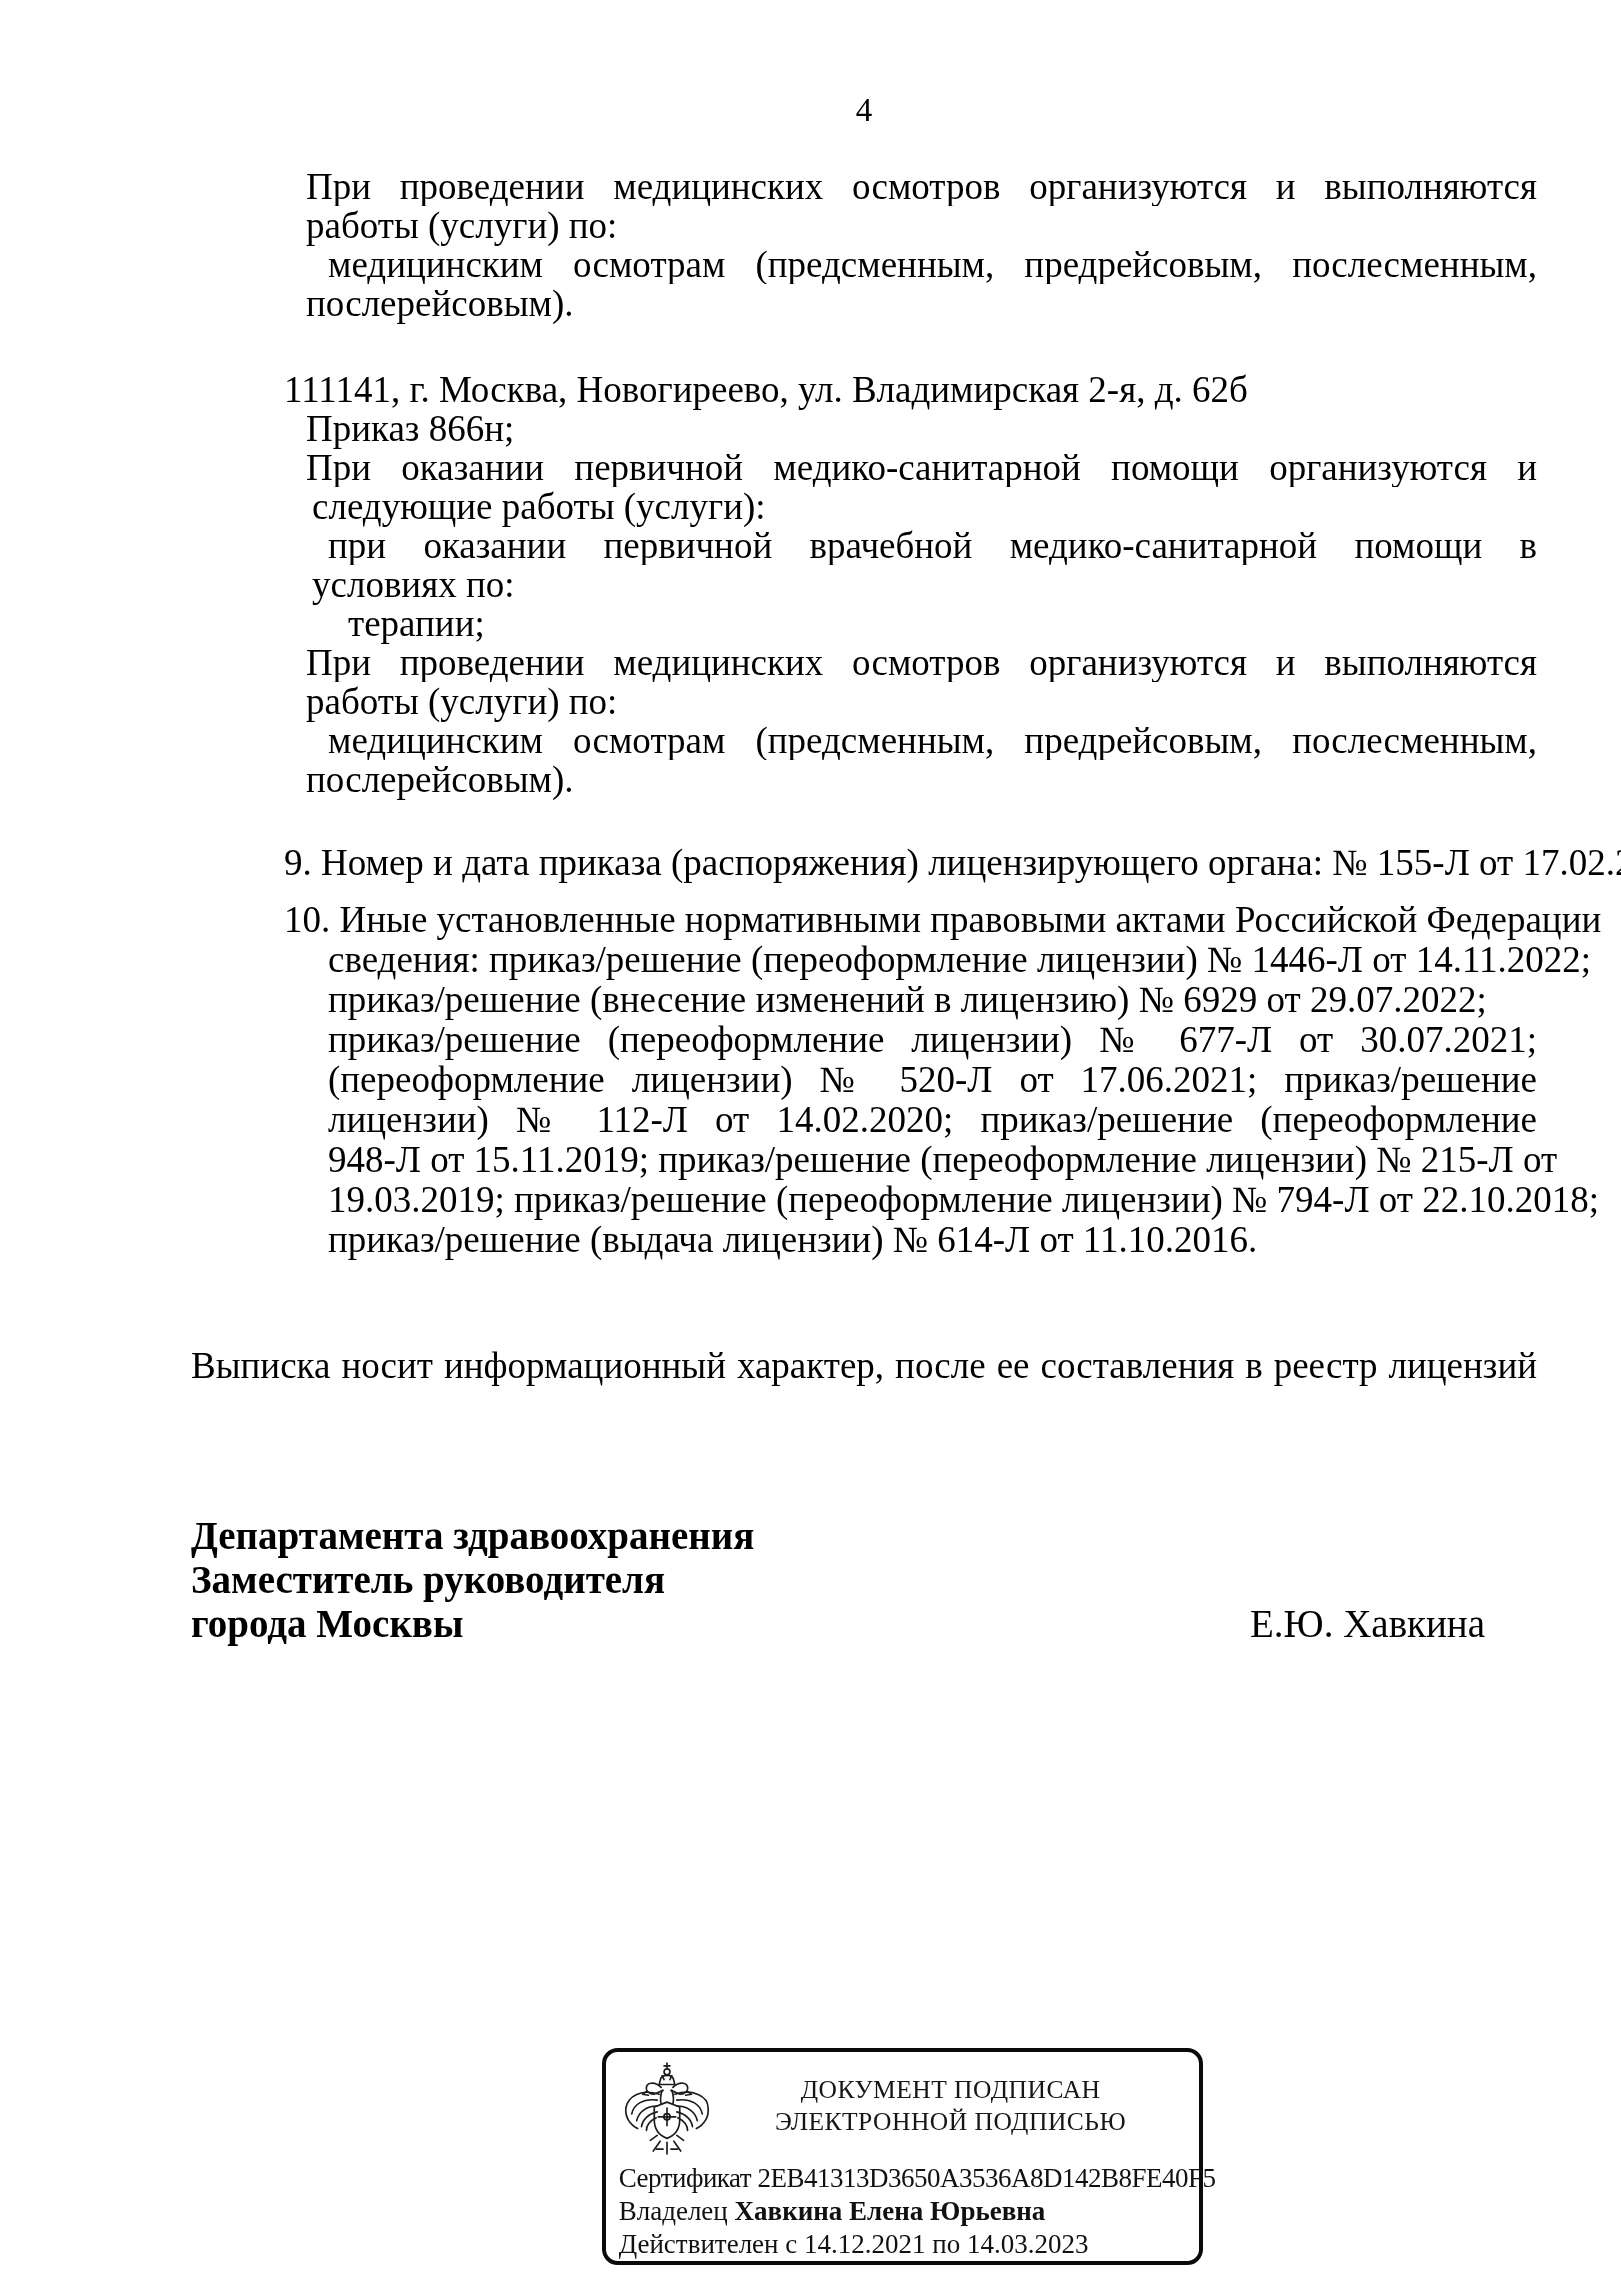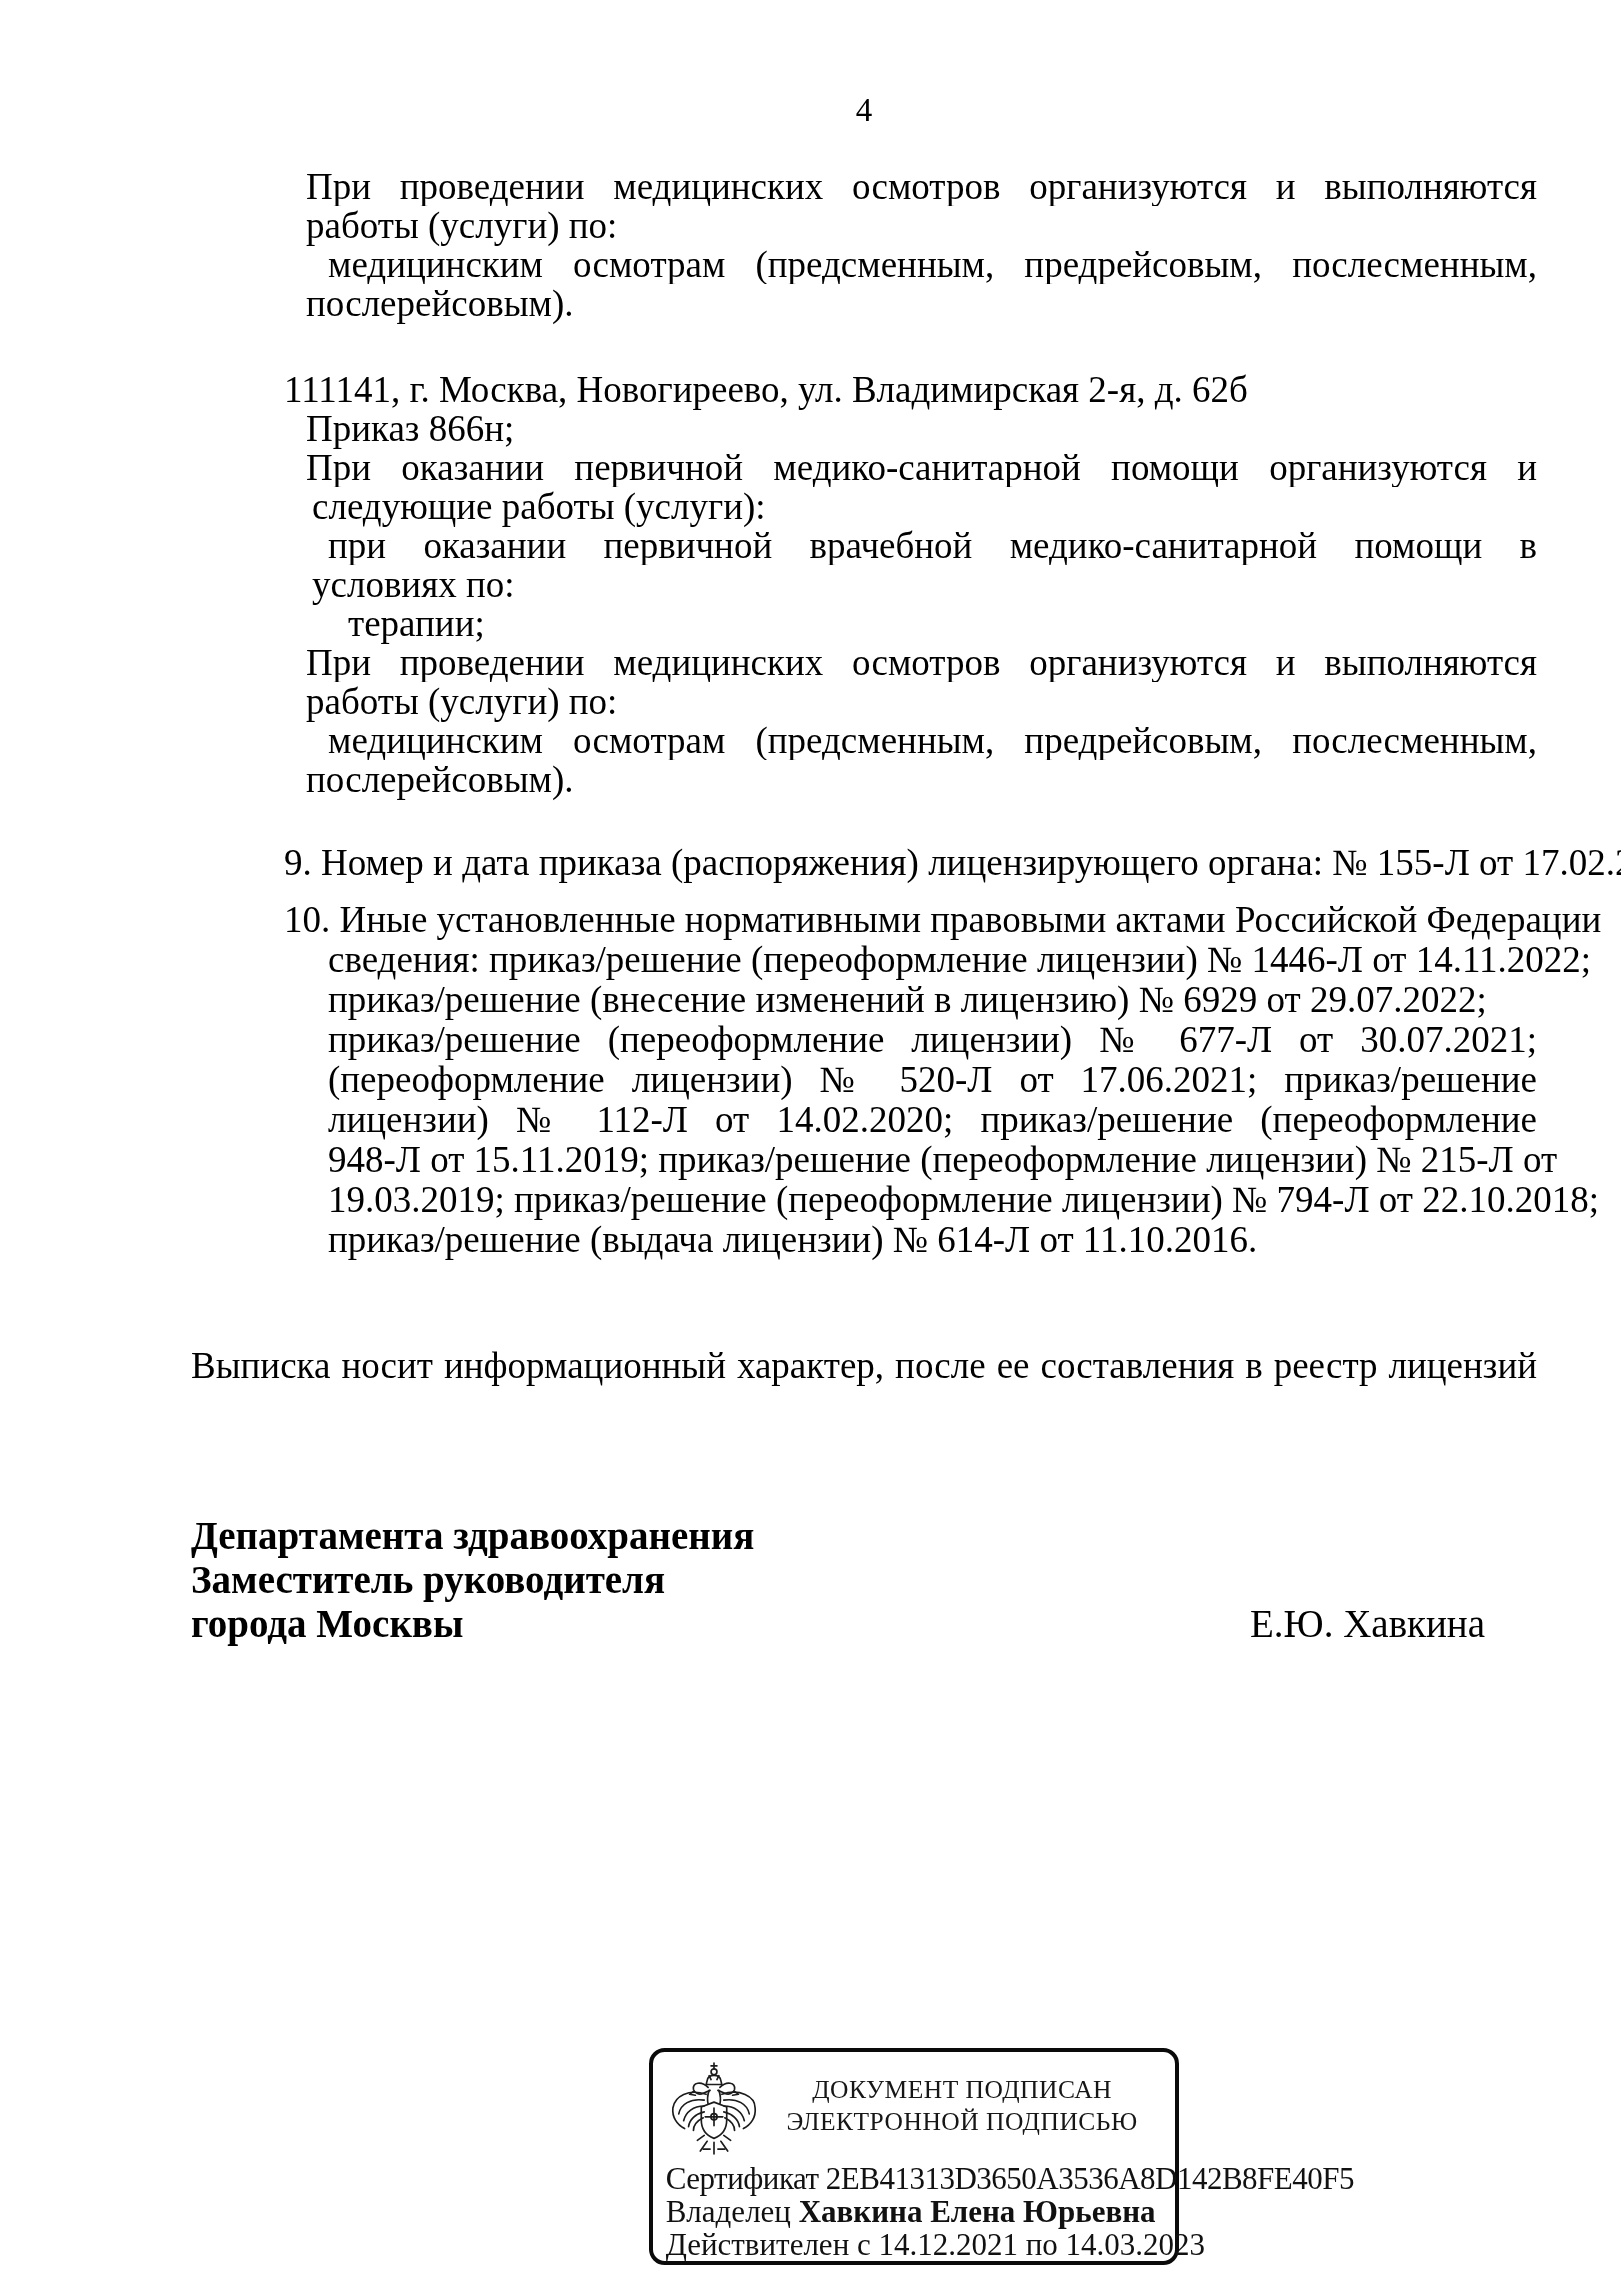--- a/index.html
+++ b/index.html
@@ -44,38 +44,37 @@
   .b-sign .ln{height:44px;line-height:44px;}
   .sig-name{
     position:absolute;left:1059px;top:88px;
     height:44px;line-height:44px;white-space:nowrap;
     font-weight:normal;font-size:39px;
   }
 
   
   .stamp{
     position:absolute;left:602px;top:2048px;
-    width:530px;height:217px;
+    width:601px;height:217px;
     box-sizing:border-box;
     border:4.9px solid #0a0a0a;
     border-radius:15.7px;
     background:#fff;
-    margin-left:47px;
   }
   .stamp-eagle{position:absolute;left:13.7px;top:8.8px;width:94px;height:94px;}
   .stamp-title{
     position:absolute;left:102px;top:21.6px;right:5.9px;
     text-align:center;
     font-size:25.5px;line-height:32px;
     letter-spacing:0.5px;
     color:#161616;
   }
   .stamp-info{
     position:absolute;left:12.7px;top:110px;right:3.9px;
-    font-size:31px;line-height:33px;
+    font-size:27px;line-height:33px;
     white-space:nowrap;
     color:#111;
   }
   .stamp-info .cert{letter-spacing:-0.5px;}
   .stamp-info .owner-name{font-weight:bold;}
   svg .st{fill:none;stroke:#1c1c1c;stroke-width:1.7;stroke-linecap:round;stroke-linejoin:round;}
 </style>
 </head>
 <body>
 

